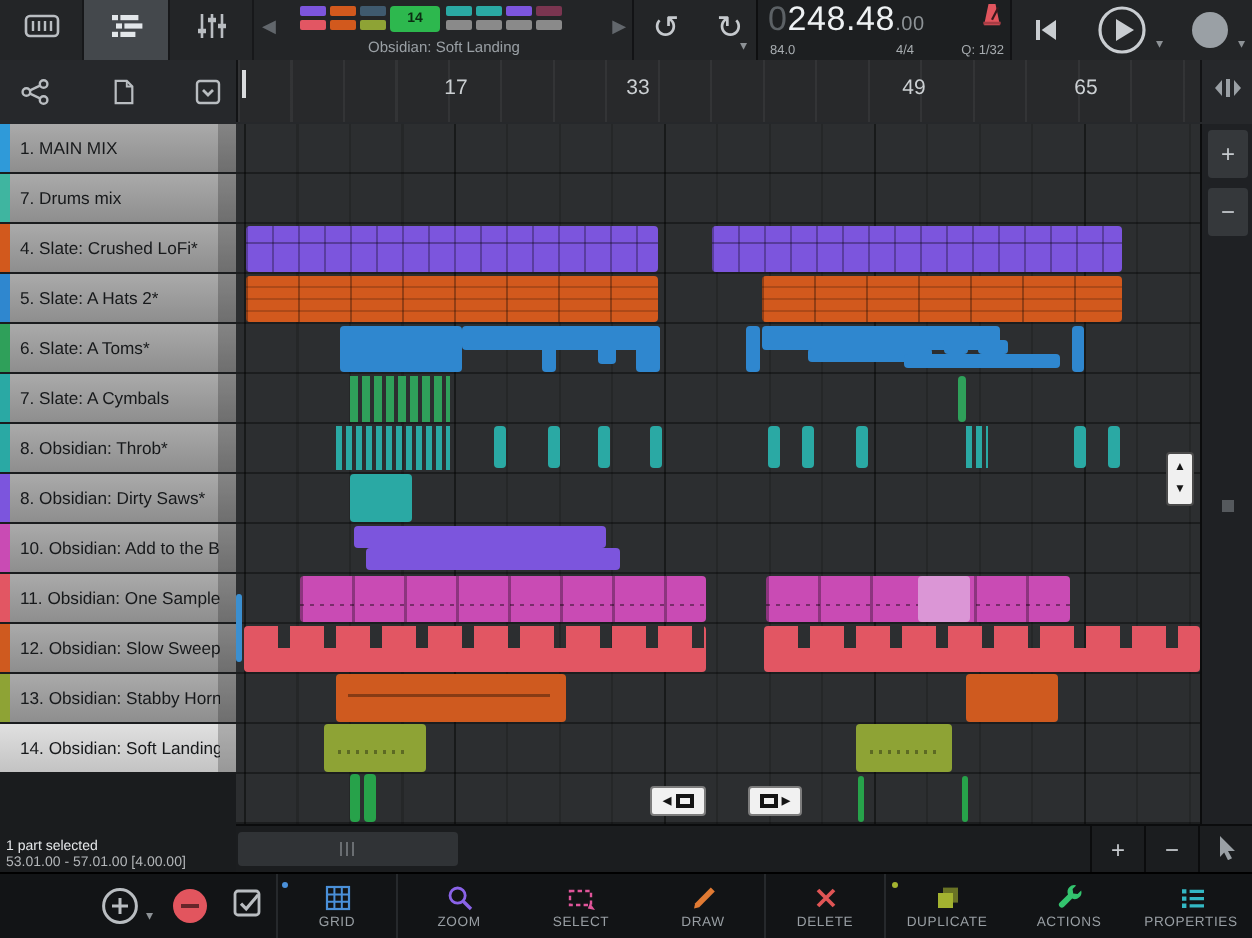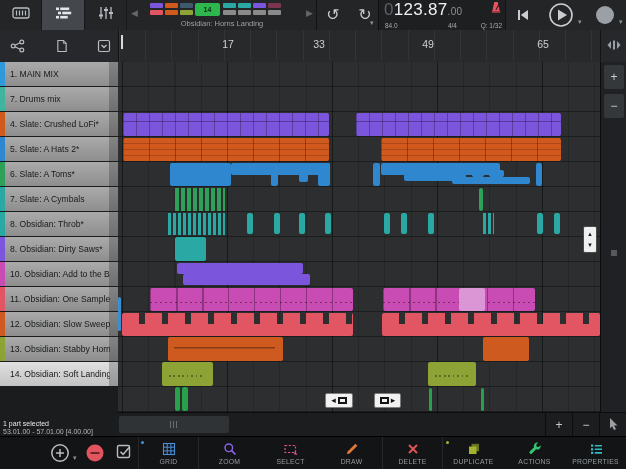--- a/index.html
+++ b/index.html
@@ -158,30 +158,30 @@
             <span class="pill" style="background: rgb(210, 89, 29);"></span>
             <span class="pill" style="background: rgb(142, 163, 53);"></span>
             <span class="pill-spacer"></span>
             <span class="pill" style="background: rgb(138, 138, 138);"></span>
             <span class="pill" style="background: rgb(138, 138, 138);"></span>
             <span class="pill" style="background: rgb(138, 138, 138);"></span>
             <span class="pill" style="background: rgb(138, 138, 138);"></span>
           </div>
         <div class="pill-sel" style="background: rgb(45, 184, 78);">14</div>
       </div>
-      <div class="ov-label">Obsidian: Horns Landing</div>
+      <div class="ov-label">Obsidian: Soft Landing</div>
     </div>
 
     <div class="histbtn" style="left:320px"><span>↺</span></div>
     <div class="histbtn" style="left:352px"><span>↻</span></div>
     <span class="caret" style="left:370px;top:19px">▾</span>
 
     <div class="display">
       <div class="pos">
-        <span class="dim">0</span><span>123.87</span><span class="frac">.00</span>
+        <span class="dim">0</span><span>248.48</span><span class="frac">.00</span>
       </div>
       <div class="disp-sub">
         <span>84.0</span>
         <span>4/4</span>
       </div>
       <div class="metro">
         <svg width="12" height="14" viewBox="0 0 13 15">
             <path d="M4.6 1h3.8l2.4 11.5H2.2z" fill="#e2555e"></path>
             <path d="M6.5 9.5L10 2.8" stroke="#3a181c" stroke-width="1.2"></path>
             <rect x="1.8" y="10.6" width="9.4" height="1.5" fill="#a83c44"></rect>
@@ -231,21 +231,21 @@
     <span class="sub-icon" style="left:97px">
       <svg width="14" height="14" viewBox="0 0 14 14">
           <rect x="1.5" y="1.5" width="11" height="11" rx="1.5" fill="none" stroke="#b9bdc1" stroke-width="1.2"></rect>
           <path d="M4.5 6l2.5 2.5L9.5 6" fill="none" stroke="#b9bdc1" stroke-width="1.4"></path>
         </svg>
     </span>
     <div class="ruler">
       <span class="lmark"></span>
     <span class="rlabel" style="left: 109px; text-align: center;">17</span>
         <span class="rlabel" style="left: 200px;">33</span>
-        <span class="rlabel" style="left: 309px;">49</span>
+        <span class="rlabel" style="left: 338px;">49</span>
         <span class="rlabel" style="left: 424px;">65</span>
       </div>
     <div class="splitbox">
       <span>
         <svg width="16" height="12" viewBox="0 0 16 12">
             <path d="M5 2L1.5 6 5 10z" fill="#9aa0a5"></path>
             <rect x="7" y="1.5" width="2" height="9" fill="#9aa0a5"></rect>
             <path d="M11 2l3.5 4L11 10z" fill="#9aa0a5"></path>
           </svg>
       </span>

